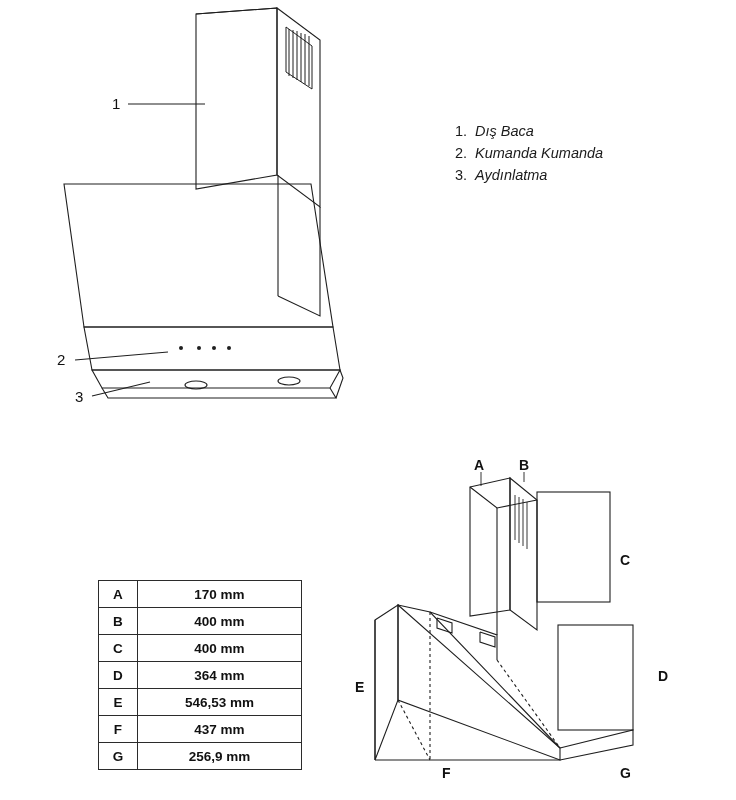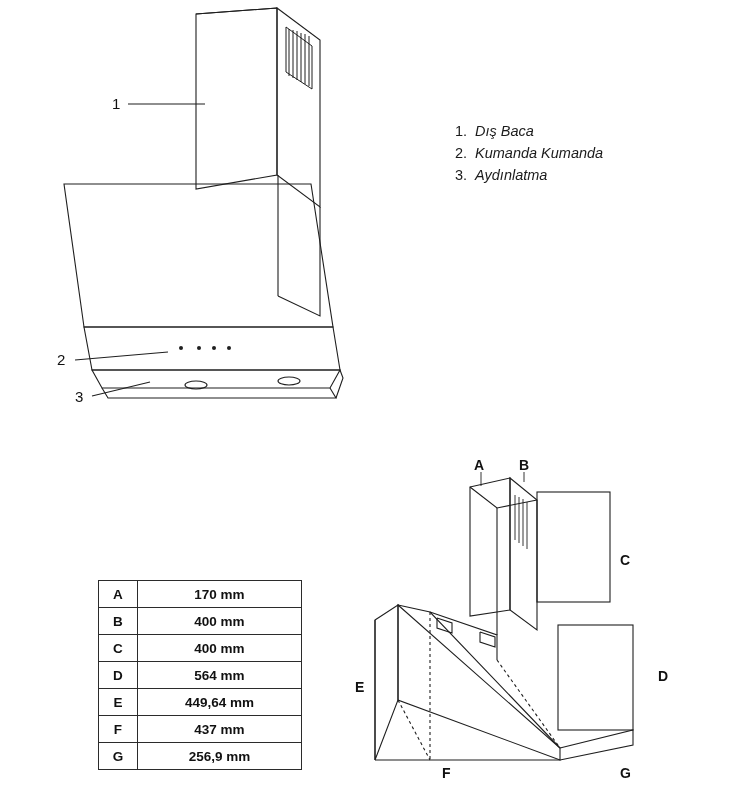--- a/index.html
+++ b/index.html
@@ -221,25 +221,25 @@
       <tr>
         <td class="key">B</td>
         <td class="val">400 mm</td>
       </tr>
       <tr>
         <td class="key">C</td>
         <td class="val">400 mm</td>
       </tr>
       <tr>
         <td class="key">D</td>
-        <td class="val">564 mm</td>
+        <td class="val">364 mm</td>
       </tr>
       <tr>
         <td class="key">E</td>
-        <td class="val">449,64 mm</td>
+        <td class="val">546,53 mm</td>
       </tr>
       <tr>
         <td class="key">F</td>
         <td class="val">437 mm</td>
       </tr>
       <tr>
         <td class="key">G</td>
         <td class="val">256,9 mm</td>
       </tr>
     </tbody>

